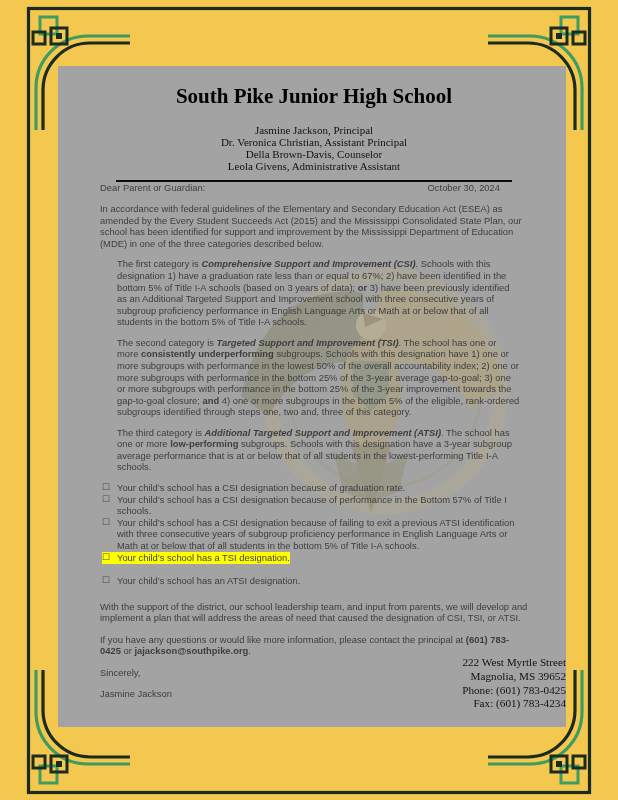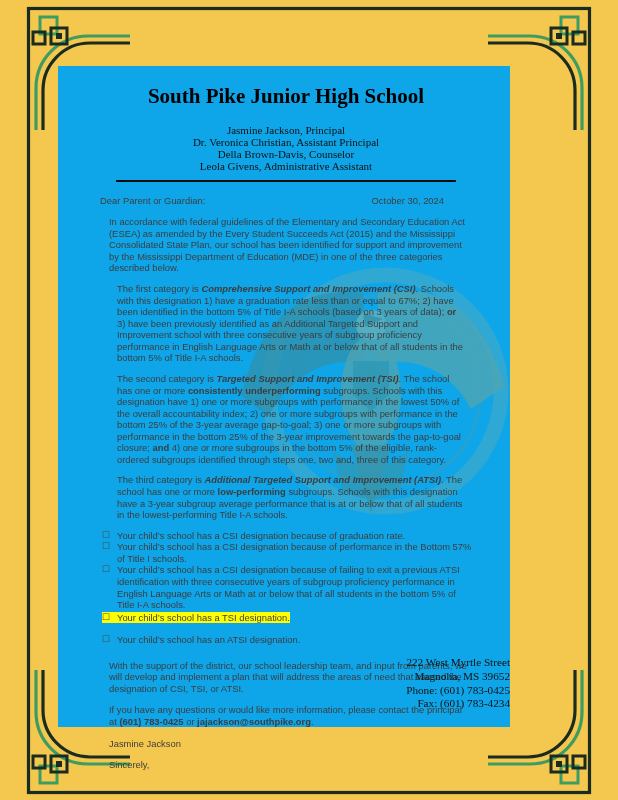--- a/index.html
+++ b/index.html
@@ -3,34 +3,34 @@
 <meta charset="utf-8">
 <style>
   html,body{margin:0;padding:0;}
   body{
     width:618px;height:800px;position:relative;overflow:hidden;
     background:#F4C74E;
     font-family:"Liberation Sans",sans-serif;
   }
   .frame-svg{position:absolute;left:0;top:0;width:618px;height:800px;}
   .page{
-    position:absolute;left:58px;top:66px;width:452px;height:661px;
-    background:#0ea5e9;
+    position:absolute;left:58px;top:66px;width:508px;height:661px;
+    background:#a3a3a3;
   }
   .watermark{position:absolute;left:155px;top:175px;width:300px;height:340px;opacity:.34;pointer-events:none;}
   .content{position:relative;padding:18px 38px 0 42px;color:#3d3d3d;font-size:9.4px;line-height:1.23;}
   .title{
     font-family:"Liberation Serif",serif;font-weight:bold;color:#000;
     font-size:21px;line-height:24px;text-align:center;margin:0;
   }
   .staff{font-family:"Liberation Serif",serif;color:#111;font-size:11px;line-height:11.9px;text-align:center;margin-top:17px;}
   .rule{border:0;border-top:2.6px solid #0d0d0d;margin:7px 16px 0 16px;}
-  .salrow{display:flex;justify-content:space-between;margin-top:13px;}
+  .salrow{display:flex;justify-content:space-between;}
   .salrow .date{padding-right:28px;}
-  p.body{margin:10px 0 0 9px;}
+  p.body{margin:10px 0 0 0;}
   p.ind{margin:9px 8px 0 17px;}
   .cblist{margin-top:9px;}
   .cbrow{display:flex;margin:0 0 0 2px;}
   .cbrow .cb{width:15px;flex:0 0 15px;font-size:9px;color:#4a4a4a;line-height:11.5px;}
   .cbrow .cbtext{flex:1;}
   .cbrow.fit{display:block;}
   .cbrow.fit .inner{display:inline-flex;}
   .cbrow.fit .inner .cb{width:15px;flex:0 0 15px;font-size:9px;color:#4a4a4a;line-height:11.5px;}
   .hl .inner{background:#FFFF00;}
   .gap-top{margin-top:11px;}
@@ -126,22 +126,22 @@
       <div class="cbrow gap-top">
         <span class="cb">☐</span>
         <span class="cbtext">Your child’s school has an ATSI designation.</span>
       </div>
     </div>
 
     <p class="body" style="margin-top:14px">With the support of the district, our school leadership team, and input from parents, we will develop and implement a plan that will address the areas of need that caused the designation of CSI, TSI, or ATSI.</p>
 
     <p class="body"><span>If you have any questions or would like more information, please contact the principal at </span><span style="font-weight: bold;">(601) 783-0425</span><span> or </span><span style="font-weight: bold;">jajackson@southpike.org</span><span>.</span></p>
 
+    <p class="body sig">Sincerely,</p>
     <p class="body sig">Jasmine Jackson</p>
-    <p class="body sig">Sincerely,</p>
 
   </div>
 
   <div class="footer">
     <div>222 West Myrtle Street</div>
     <div>Magnolia, MS 39652</div>
     <div>Phone: (601) 783-0425</div>
     <div>Fax: (601) 783-4234</div>
   </div>
 

